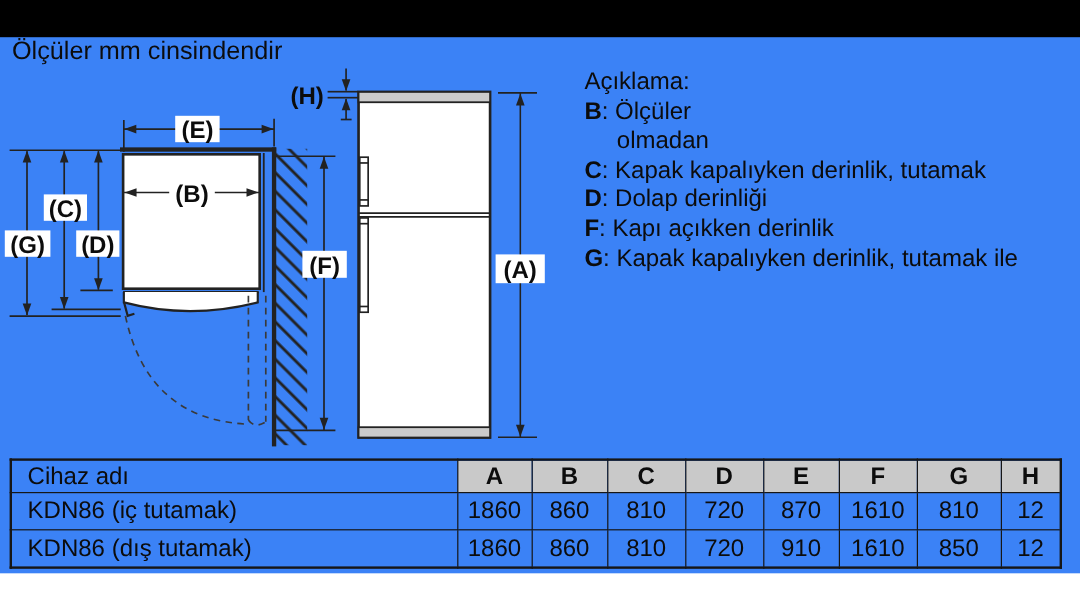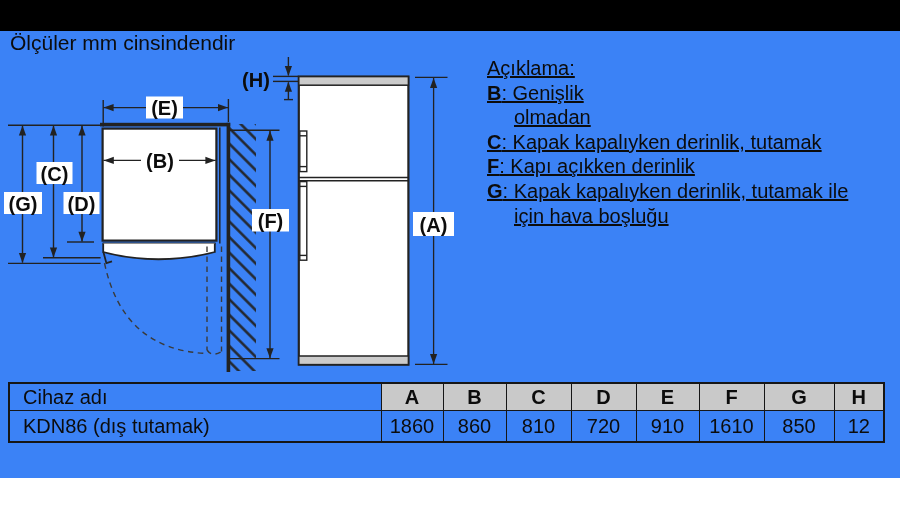--- a/index.html
+++ b/index.html
@@ -10,21 +10,21 @@
   .black-bar{position:absolute;left:0;width:900px;background:#000;}
   .bar-top{top:0;height:31px;}
   .bar-bottom{top:478px;height:28px;}
   .units-note{
     position:absolute;left:10px;top:31px;font-size:21px;line-height:24px;color:#0c0c0c;
   }
   .diagram-svg{position:absolute;left:0;top:50px;}
   .dimlabel{font-family:"Liberation Sans",sans-serif;font-weight:bold;font-size:20px;fill:#0c0c0c;}
   .legend{
     position:absolute;left:487px;top:56px;width:404px;
-    font-size:20px;line-height:24.6px;color:#0c0c0c;text-decoration:underline;
+    font-size:20px;line-height:24.6px;color:#0c0c0c;
   }
   .legend .row{white-space:nowrap;}
   .legend .row.cont{padding-left:27px;}
   .legend .lb{font-weight:bold;}
   .dims-table{
     position:absolute;left:8px;top:382px;
     border-collapse:collapse;table-layout:fixed;width:875px;
     font-size:20px;color:#0c0c0c;
   }
   .dims-table td{
@@ -157,26 +157,26 @@
       <line x1="433.6" y1="77.6" x2="433.6" y2="364.2"></line>
     </g>
     <path d="M433.6,77.9 l-3.6,10 h7.2 z" fill="#222"></path>
     <path d="M433.6,364 l-3.6,-10 h7.2 z" fill="#222"></path>
     <rect x="413" y="212" width="41" height="24" fill="#fff"></rect>
     <text class="dimlabel" x="433.5" y="231.5" text-anchor="middle" font-size="22">(A)</text>
   </svg>
 
   <div class="legend">
     <div class="row">Açıklama:</div>
-    <div class="row"><span class="lb">B</span><span>: Genişlik</span></div>
+    <div class="row"><span class="lb">B</span><span>: Ölçüler</span></div>
     <div class="row cont"><span>olmadan</span></div>
     <div class="row"><span class="lb">C</span><span>: Kapak kapalıyken derinlik, tutamak</span></div>
+    <div class="row"><span class="lb">D</span><span>: Dolap derinliği</span></div>
     <div class="row"><span class="lb">F</span><span>: Kapı açıkken derinlik</span></div>
     <div class="row"><span class="lb">G</span><span>: Kapak kapalıyken derinlik, tutamak ile</span></div>
-    <div class="row cont"><span>için hava boşluğu</span></div>
   </div>
 
   <table class="dims-table">
     <colgroup>
       <col style="width:372px">
         <col style="width:62px">
         <col style="width:63px">
         <col style="width:65px">
       <col style="width:65px">
         <col style="width:63px">
@@ -190,20 +190,31 @@
         <td class="dimhead">A</td>
         <td class="dimhead">B</td>
         <td class="dimhead">C</td>
         <td class="dimhead">D</td>
         <td class="dimhead">E</td>
         <td class="dimhead">F</td>
         <td class="dimhead">G</td>
         <td class="dimhead">H</td>
       </tr>
       <tr>
+        <td class="namecell">KDN86 (iç tutamak)</td>
+        <td>1860</td>
+        <td>860</td>
+        <td>810</td>
+        <td>720</td>
+        <td>870</td>
+        <td>1610</td>
+        <td>810</td>
+        <td>12</td>
+      </tr>
+      <tr>
         <td class="namecell">KDN86 (dış tutamak)</td>
         <td>1860</td>
         <td>860</td>
         <td>810</td>
         <td>720</td>
         <td>910</td>
         <td>1610</td>
         <td>850</td>
         <td>12</td>
       </tr>

